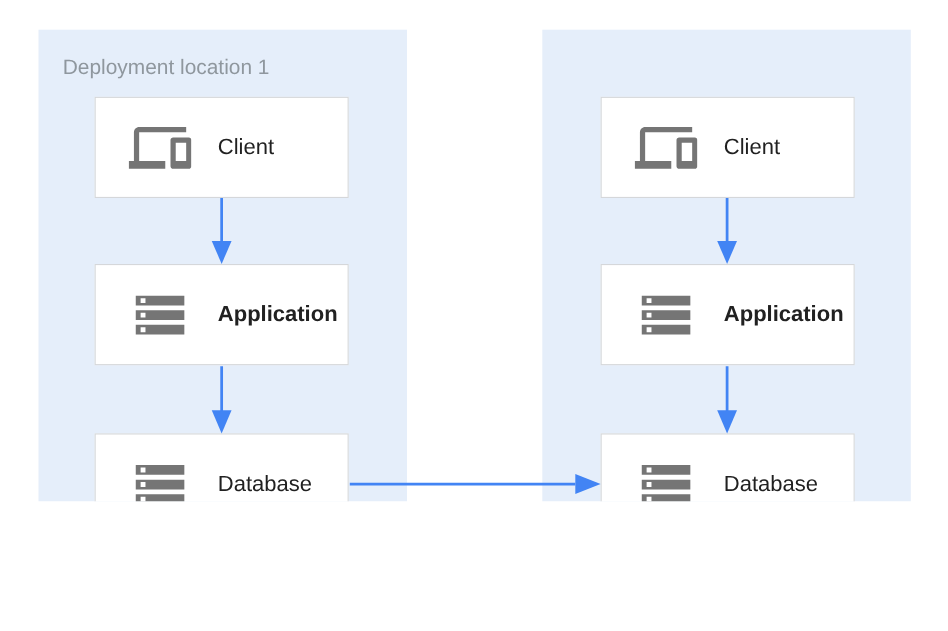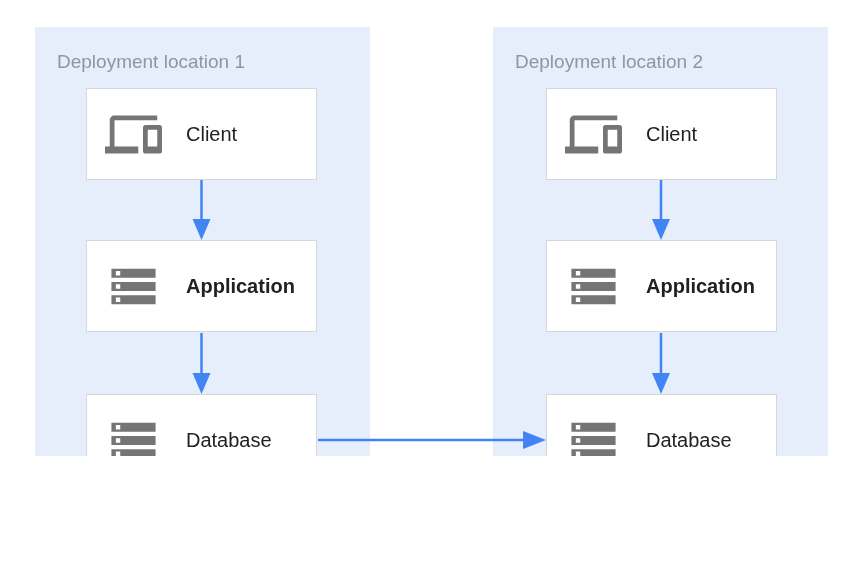--- a/index.html
+++ b/index.html
@@ -36,21 +36,21 @@
   }
   .node {
     position: absolute;
     width: 231px;
     height: 92px;
     background: #ffffff;
     border: 1px solid #d5d7da;
     box-sizing: border-box;
     display: flex;
     align-items: center;
-    padding-left: 18px;
+    padding-left: 30px;
   }
   .group-1 .node { left: 51px; }
   .group-2 .node { left: 53px; }
   .node-client      { top: 61px;  }
   .node-application { top: 213px; font-weight: bold; }
   .node-database    { top: 367px; text-align: center; }
   .node .icon {
     width: 57px;
     height: 57px;
     flex: 0 0 57px;
@@ -102,21 +102,20 @@
       <span class="icon">
         <svg width="53" height="53" viewBox="0 0 24 24" fill="#757575">
           <path d="M2 20h20v-4H2v4zm2-3h2v2H4v-2zM2 4v4h20V4H2zm4 3H4V5h2v2zm-4 7h20v-4H2v4zm2-3h2v2H4v-2z"></path>
         </svg>
       </span>
       <span class="label">Database</span>
     </div>
   </div>
 
   <div class="group group-2">
-    <div class="group-title">Deployment location 2</div>
 
     <div class="node node-client">
       <span class="icon">
         <svg width="57" height="57" viewBox="0 0 24 24" fill="#757575">
           <path d="M4 6h18V4H4c-1.1 0-2 .9-2 2v11H0v3h14v-3H4V6zm19 2h-6c-.55 0-1 .45-1 1v10c0 .55.45 1 1 1h6c.55 0 1-.45 1-1V9c0-.55-.45-1-1-1zm-1 9h-4v-7h4v7z"></path>
         </svg>
       </span>
       <span class="label">Client</span>
     </div>
 

